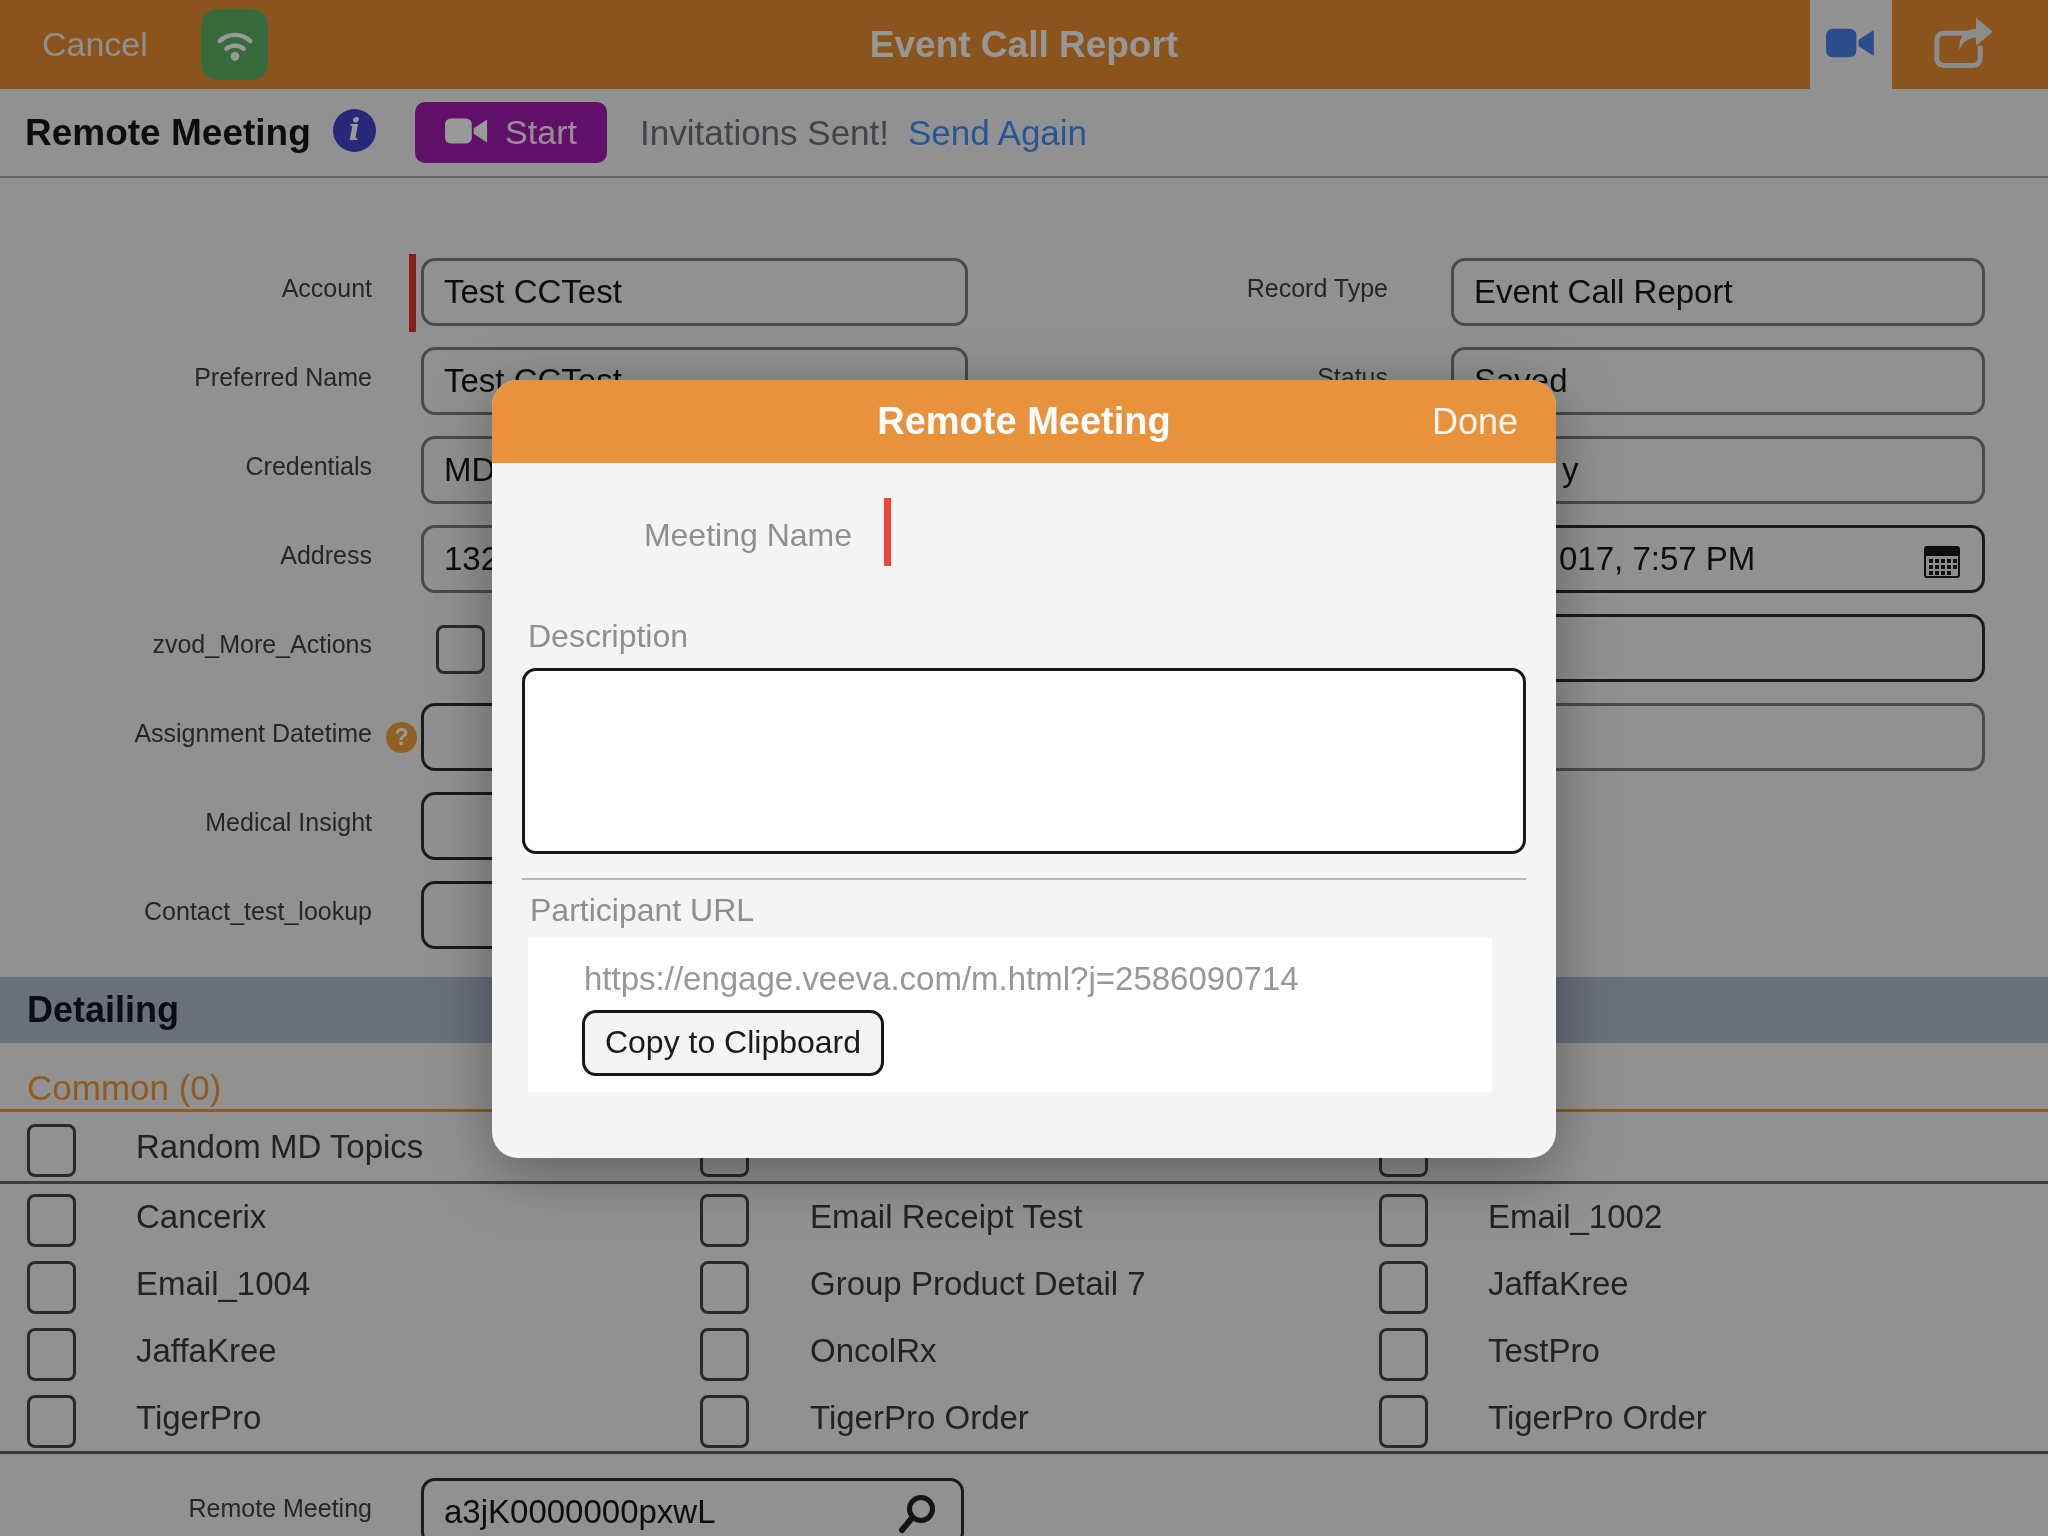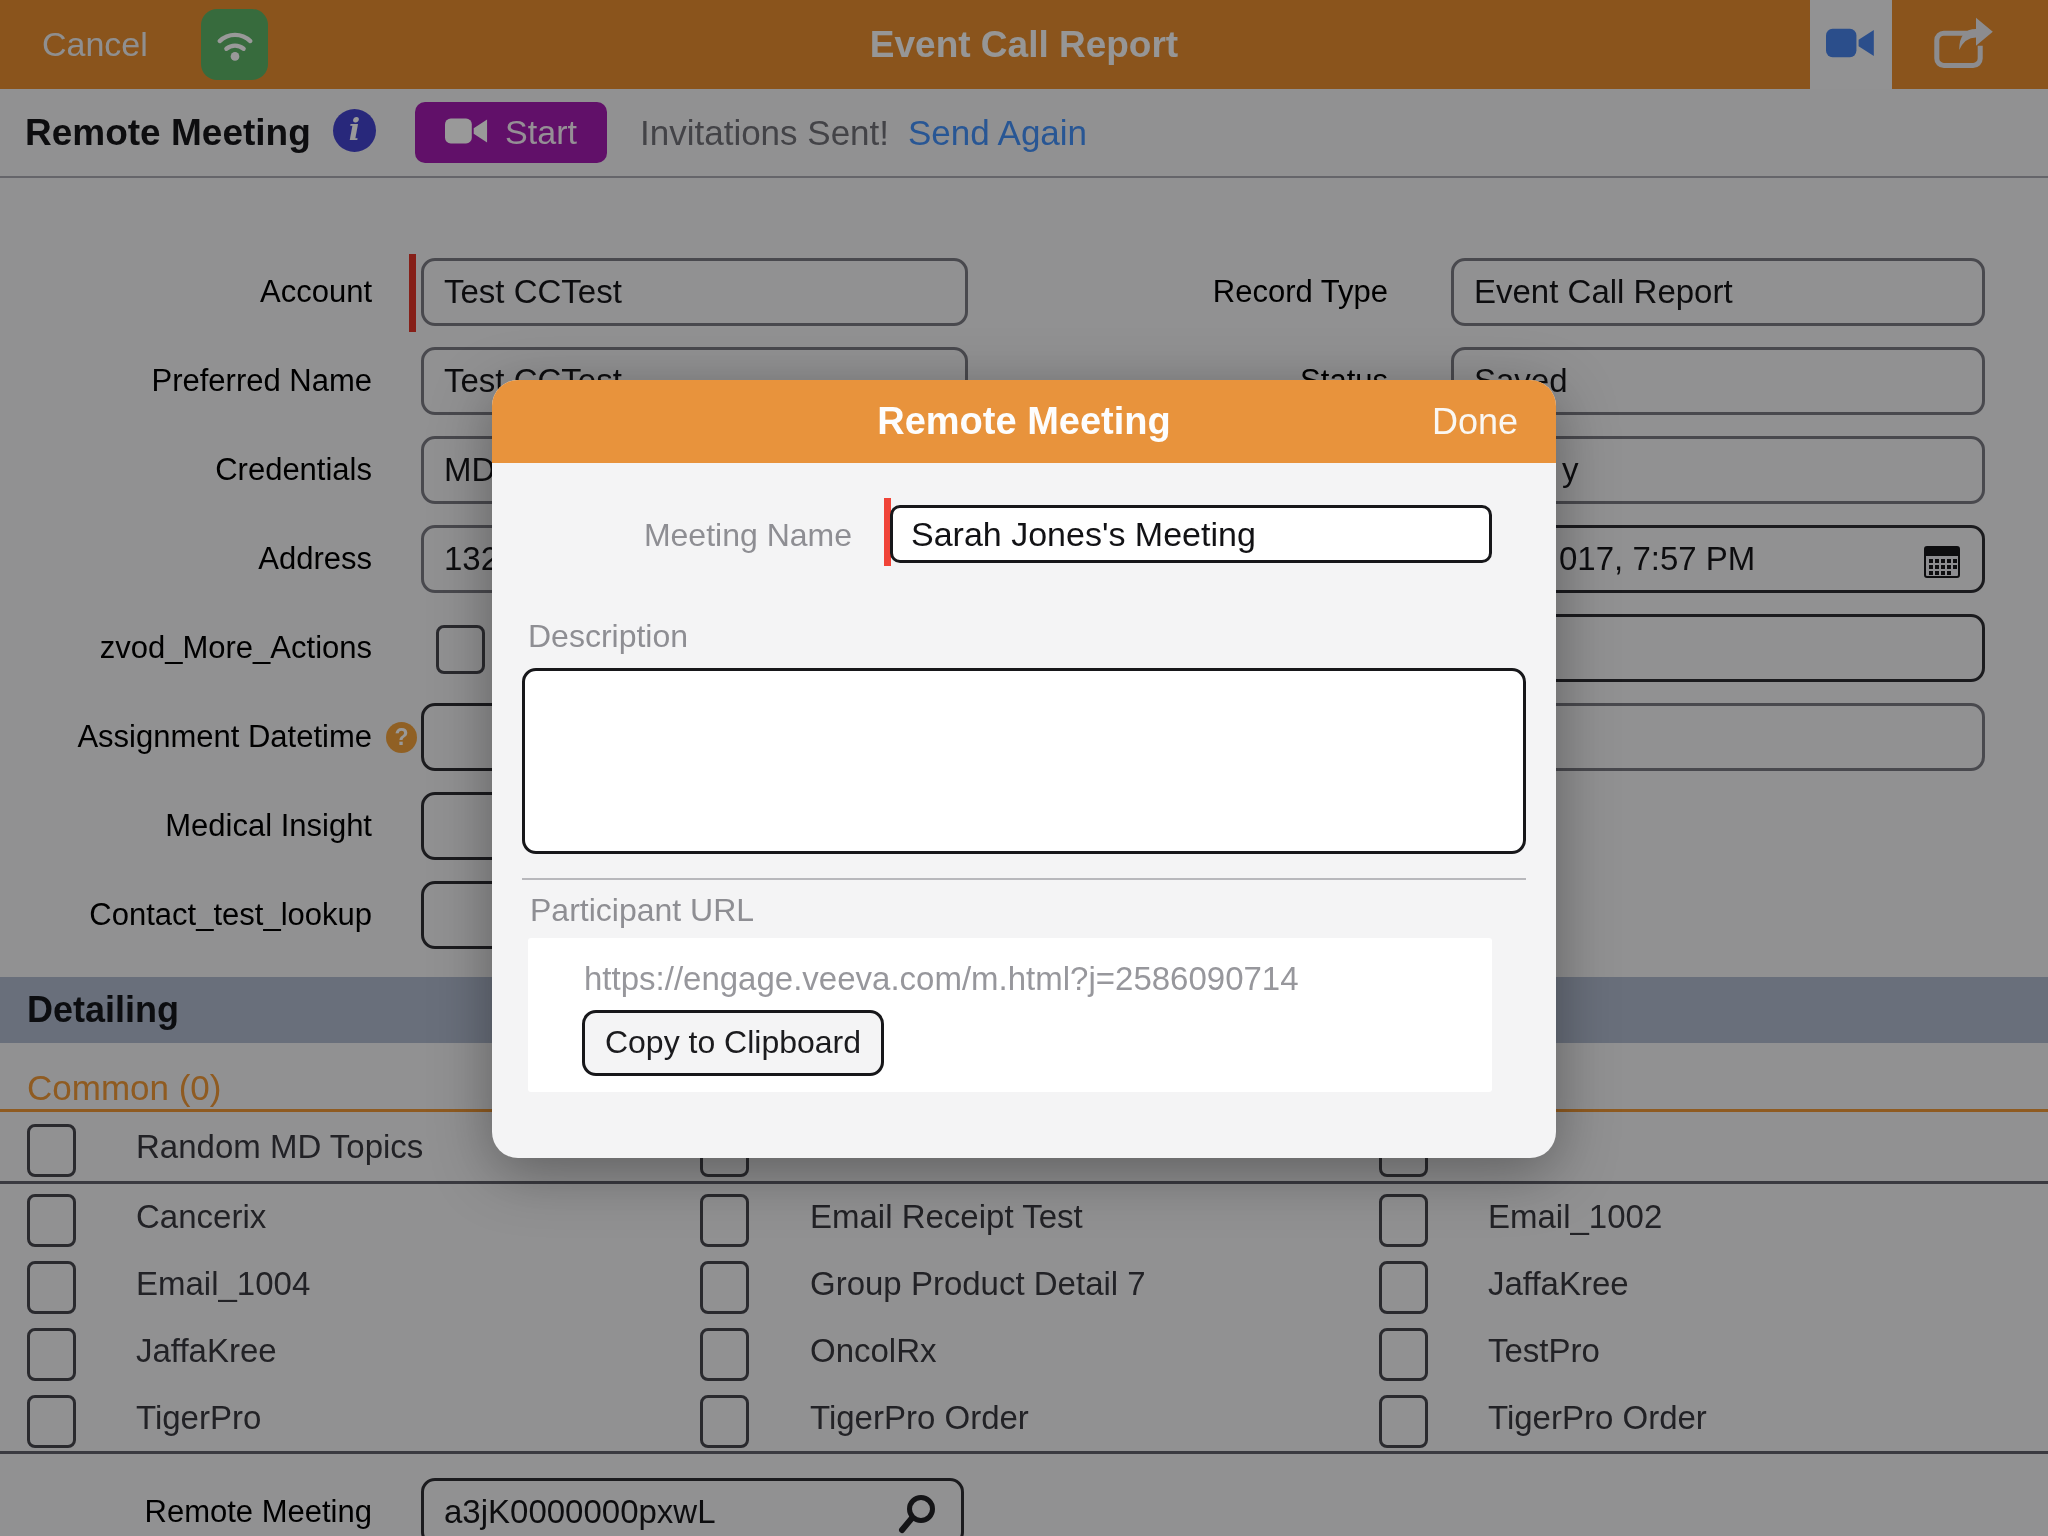--- a/index.html
+++ b/index.html
@@ -25,21 +25,21 @@
     font-family:"DejaVu Serif","Liberation Serif",serif;}
   .start-btn{left:415px;top:13px;width:192px;height:61px;border-radius:10px;background:#a21caf;
     display:flex;align-items:center;justify-content:center;gap:16px;}
   .start-label{font-size:34px;color:rgba(255,255,255,0.93);}
   .tb-invit{left:640px;top:0;height:87px;line-height:87px;font-size:35px;color:#707077;}
   .tb-send{left:908px;top:0;height:87px;line-height:87px;font-size:35px;color:#4390F7;}
   
   .secbar{left:0;width:2048px;height:62px;background:#B0BACE;}
   .secbar .t{margin-left:27px;line-height:62px;font-size:36px;font-weight:bold;color:#14171C;}
   
-  .flabel{width:345px;text-align:right;font-size:31px;color:#000000;}
+  .flabel{width:345px;text-align:right;font-size:25px;color:#404040;}
   .flabel.r{left:1043px;}
   .flabel.l{left:27px;}
   .field{height:62px;border:3px solid #7A7A82;border-radius:14px;}
   .field.dark{border-color:#2E2E33;}
   .field.l{left:421px;width:541px;}
   .field.r{left:1451px;width:528px;}
   .fval{padding-left:20px;line-height:62px;font-size:33px;color:#17171A;white-space:nowrap;}
   .reqbar{width:7px;background:#DF3428;}
   .cb{border:3.5px solid #46464D;border-radius:8px;background:transparent;}
   .helpicon{width:31px;height:31px;border-radius:50%;background:#F0A13C;color:#fff;
@@ -256,23 +256,20 @@
   <div class="abs overlay"></div>
 
   <div class="abs modal">
     <div class="abs modal-header">
       <div class="abs modal-title">Remote Meeting</div>
       <div class="abs modal-done">Done</div>
     </div>
 
     <div class="abs mlabel" style="left:0;top:137px;width:360px;text-align:right;">Meeting Name</div>
     <div class="abs reqbar" style="left:392px;top:118px;height:68px;background:#F04438;"></div>
-    <div class="abs mn-field">
-      <div class="mn-val">Sarah Jones's Meeting</div>
-    </div>
 
     <div class="abs mlabel" style="left:36px;top:238px;">Description</div>
     <div class="abs mtext">
       <div class="mn-val"></div>
     </div>
 
     <div class="abs mdivider"></div>
 
     <div class="abs mlabel" style="left:38px;top:512px;">Participant URL</div>
     <div class="abs purl-box">

